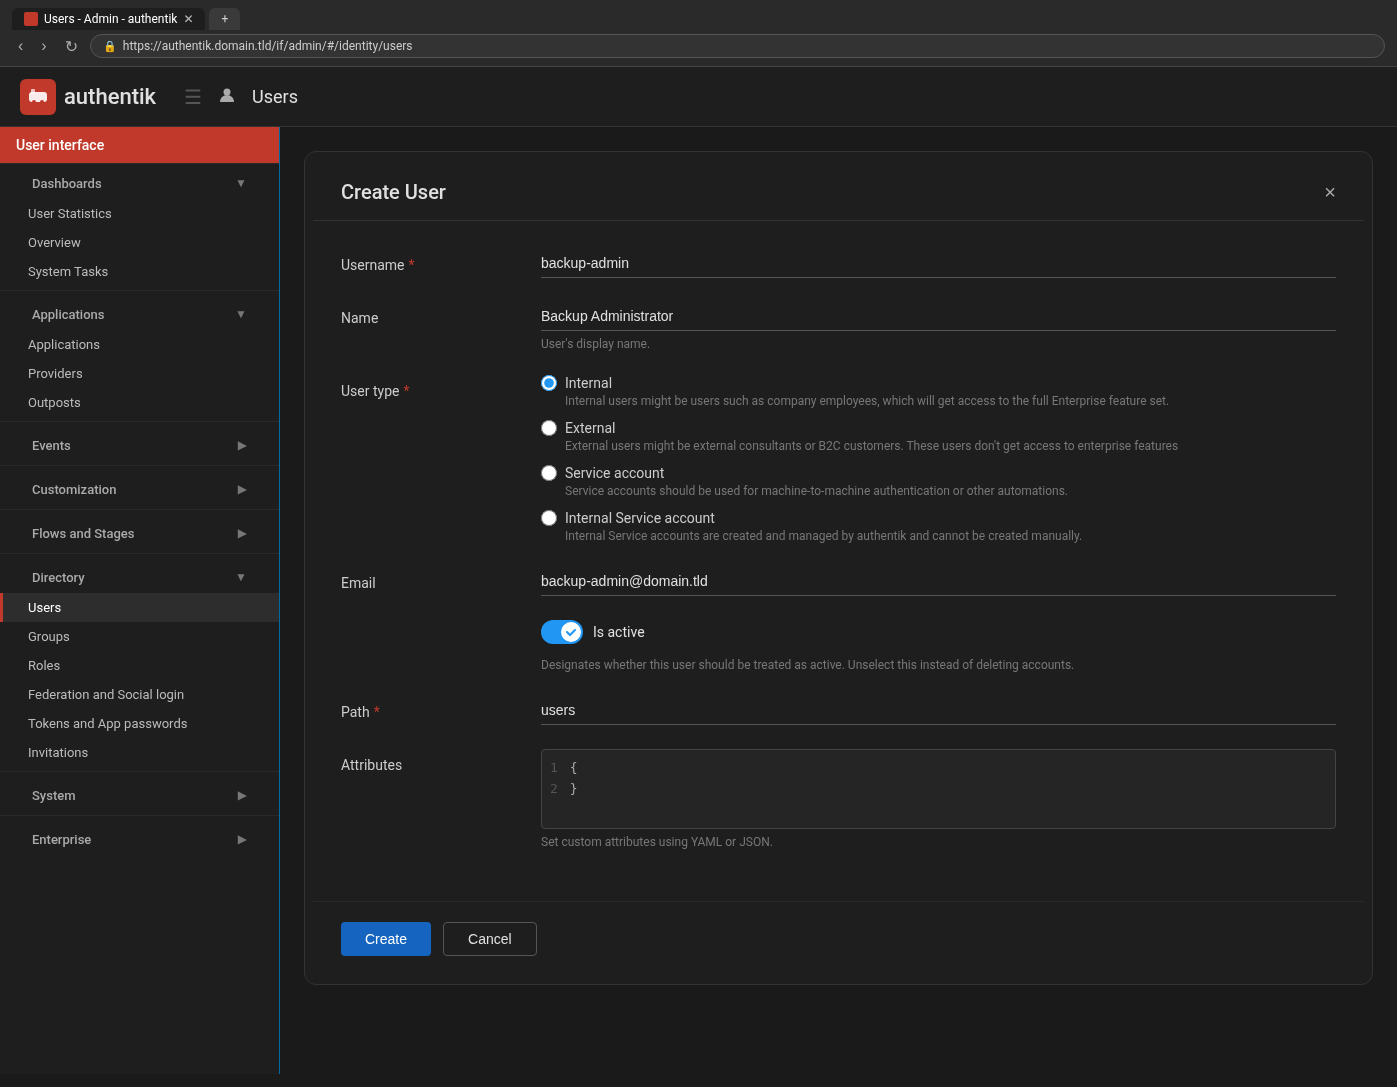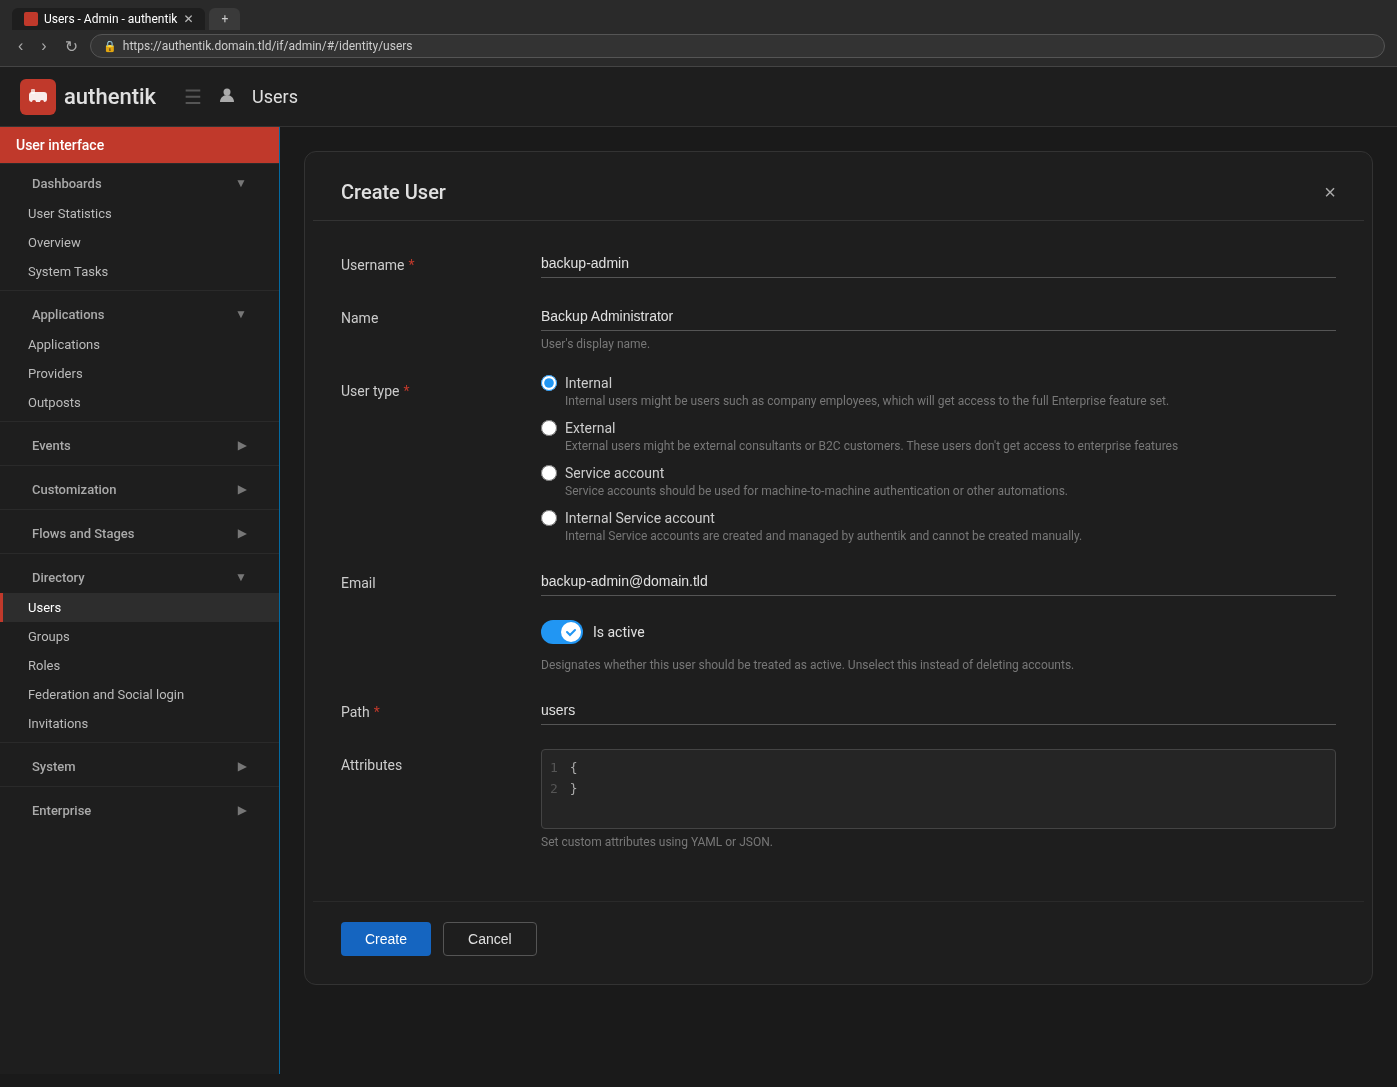--- a/index.html
+++ b/index.html
@@ -183,20 +183,21 @@
 
       <div class="sidebar-group">
         <div class="sidebar-group-header">
           <span>Directory</span>
           <span class="sidebar-chevron">▼</span>
         </div>
         <a class="sidebar-item active">Users</a>
         <a class="sidebar-item">Groups</a>
         <a class="sidebar-item">Roles</a>
         <a class="sidebar-item">Federation and Social login</a>
+        <a class="sidebar-item">Tokens and App passwords</a>
         <a class="sidebar-item">Invitations</a>
       </div>
       <hr class="sidebar-divider">
 
       <div class="sidebar-group">
         <div class="sidebar-group-header">
           <span>System</span>
           <span class="sidebar-chevron">▶</span>
         </div>
       </div>

